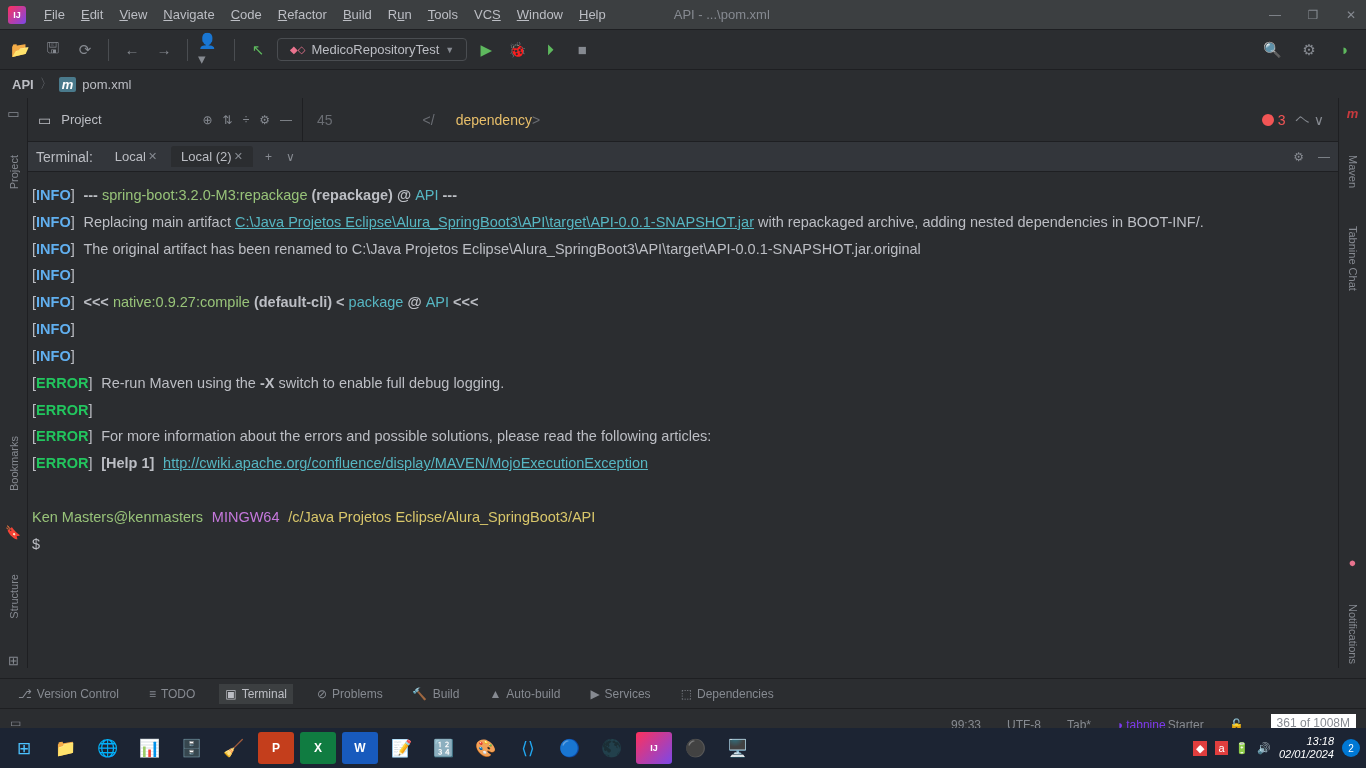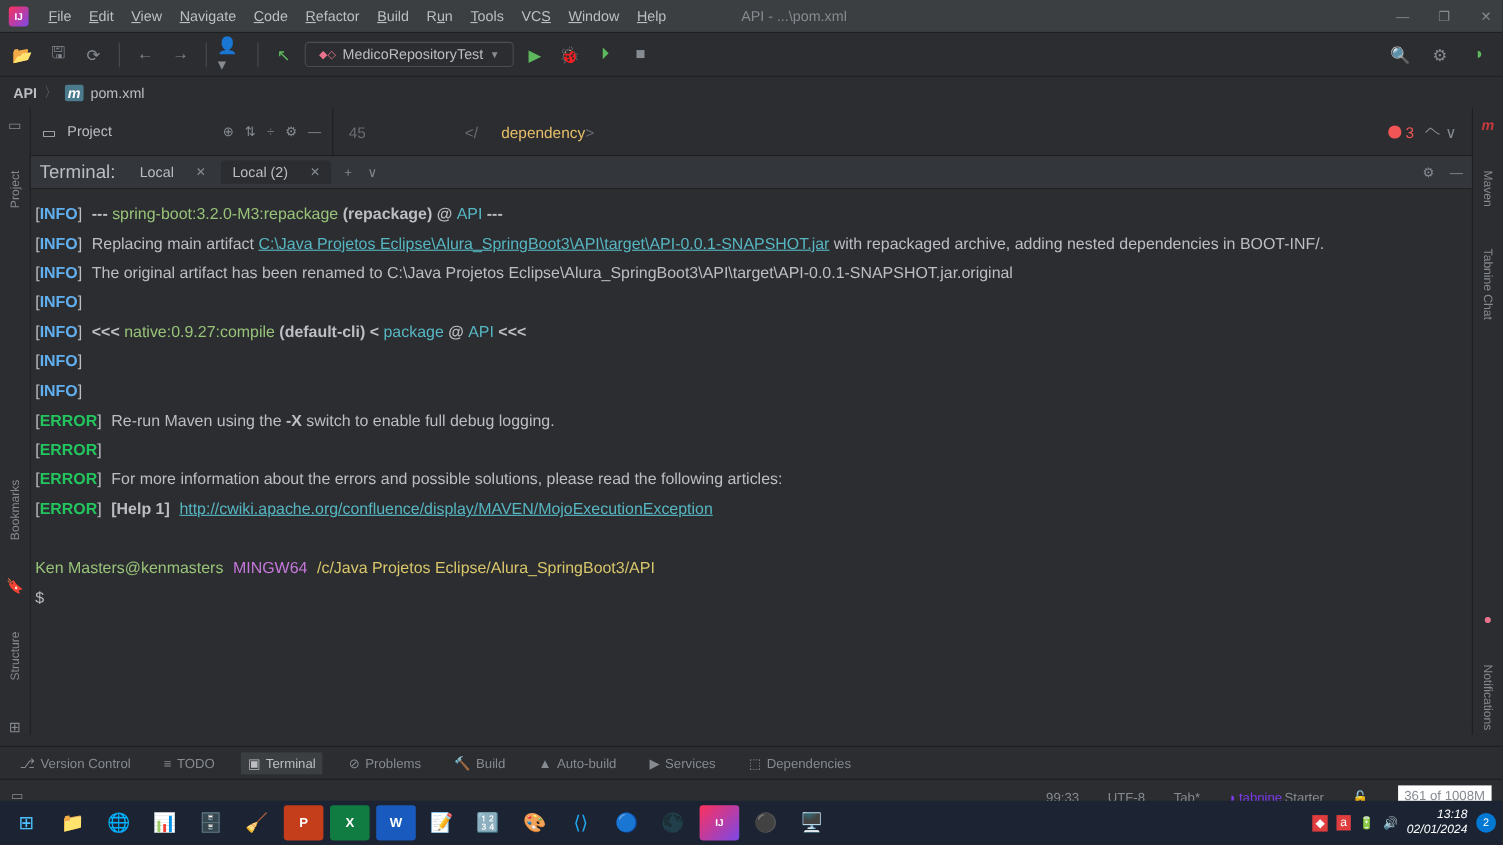--- a/index.html
+++ b/index.html
@@ -40,22 +40,22 @@
 .proj-icons span{cursor:pointer;}
 .editor-content{flex:1;display:flex;align-items:center;padding:0 14px;font-family:'Consolas',monospace;font-size:14px;}
 .line-num{color:#6a6d73;margin-right:90px;}
 .tag-close{color:#6a6d73;}
 .tag-name{color:#e8bf6a;padding-left:21px;}
 .err-ind{margin-left:auto;display:flex;align-items:center;gap:4px;color:#f25555;}
 .err-circ{width:12px;height:12px;border-radius:50%;background:#f25555;}
 
 .terminal-panel{height:515px;display:flex;flex-direction:column;}
 .term-tabs{height:30px;background:#33363b;display:flex;align-items:center;padding:0 8px;gap:4px;border-bottom:1px solid #1e1f22;}
-.term-label{font-size:17px;color:#bcbec4;margin-right:8px;}
-.term-tab{padding:3px 10px;font-size:13px;display:flex;align-items:center;gap:20px;border-radius:3px 3px 0 0;cursor:pointer;}
+.term-label{font-size:14px;color:#bcbec4;margin-right:8px;}
+.term-tab{padding:3px 10px;font-size:13px;display:flex;align-items:center;gap:2px;border-radius:3px 3px 0 0;cursor:pointer;}
 .term-tab.active{background:#2b2d30;}
 .close-x{font-size:11px;color:#868a91;cursor:pointer;}
 .term-tabs .right{margin-left:auto;display:flex;gap:14px;color:#868a91;}
 .term-right-icons span{cursor:pointer;}
 
 .term-body{flex:1;background:#2b2d30;padding:10px 4px;font-family:'Consolas',monospace;font-size:14.5px;line-height:1.85;overflow:hidden;white-space:pre-wrap;word-break:break-all;}
 .info{color:#61afef;font-weight:bold;}
 .error{color:#22c55e;font-weight:bold;}
 .bracket{color:#bcbec4;}
 .green-t{color:#98c379;}

